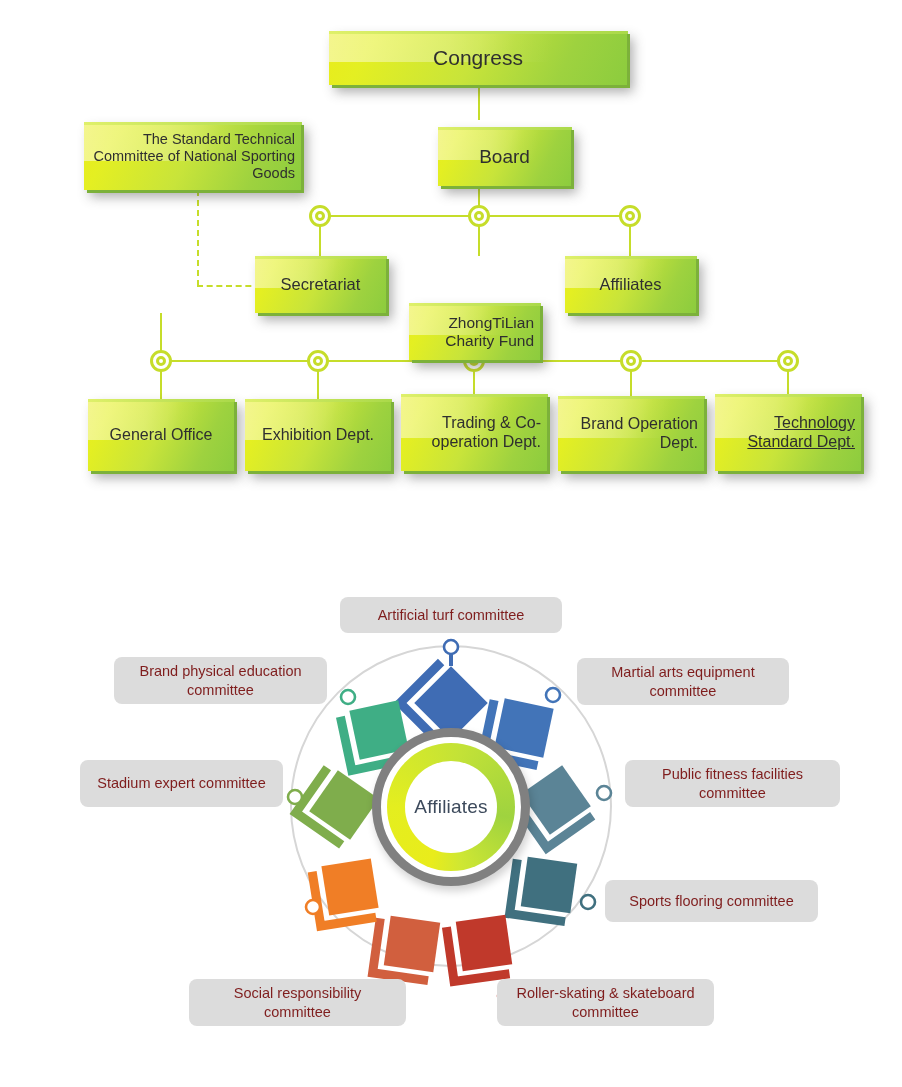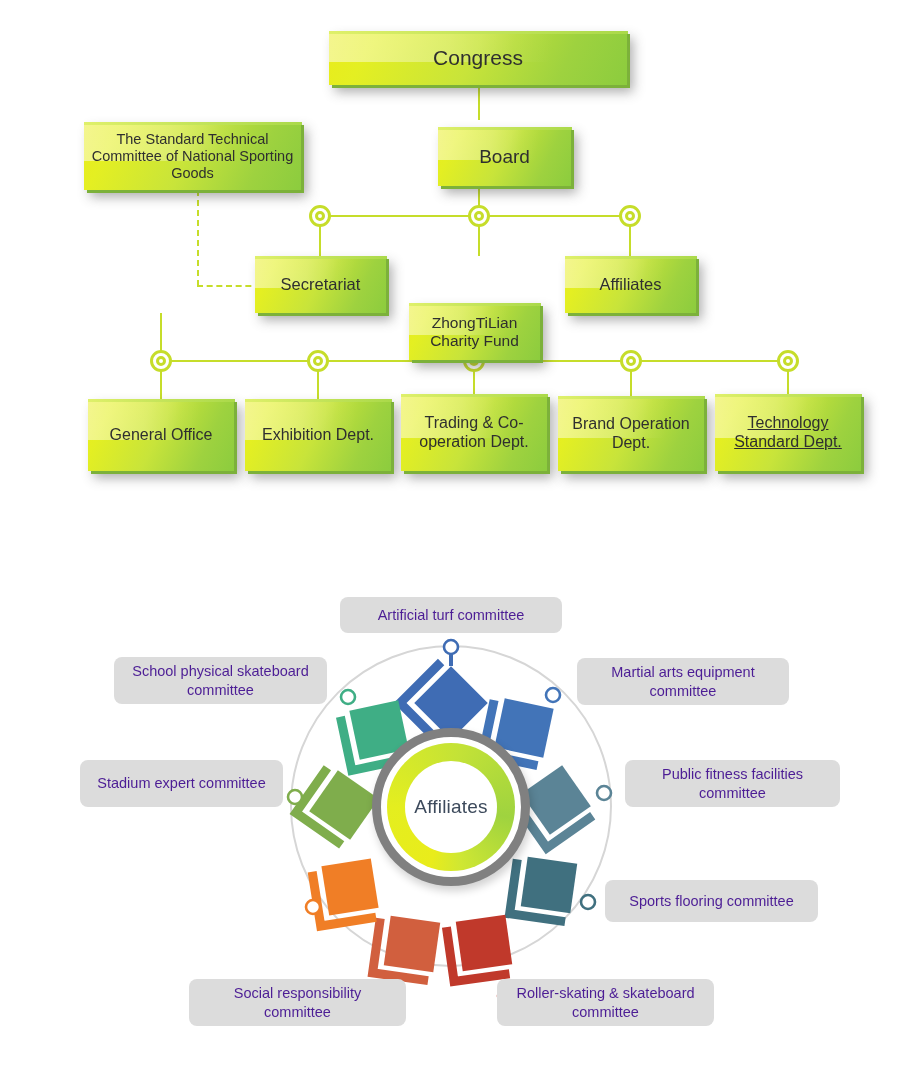--- a/index.html
+++ b/index.html
@@ -5,21 +5,21 @@
   html,body{margin:0;padding:0;background:#ffffff;}
   body{width:902px;height:1087px;position:relative;overflow:hidden;
        font-family:"Liberation Sans","DejaVu Sans",sans-serif;
        color:#3a3a3a;-webkit-font-smoothing:antialiased;}
 
   
   #org-chart{position:absolute;left:0;top:0;width:902px;height:520px;}
 
   .org-box{position:absolute;box-sizing:border-box;
            display:flex;align-items:center;justify-content:center;
-           text-align:center;line-height:1.18;color:#2f2f2f;
+           text-align:right;line-height:1.18;color:#2f2f2f;
            background:linear-gradient(115deg,#e9ec1b 0%,#e4ef22 14%,#c8e43a 48%,#9ed23f 78%,#8ccc3e 100%);
            border-top:1px solid #d8ef55;
            box-shadow: 3px 3px 0 0 #7cb13a,
                        6px 7px 11px rgba(60,60,60,.42);
            z-index:6;}
   .org-box .lbl{position:relative;z-index:3;padding:0 6px;}
   
   .org-box::before{content:"";position:absolute;left:0;top:0;right:0;height:56%;
        background:linear-gradient(100deg,rgba(255,255,255,.50) 0%,rgba(255,255,255,.28) 40%,rgba(255,255,255,.06) 62%,rgba(255,255,255,0) 75%);
        pointer-events:none;z-index:2;}
@@ -54,21 +54,21 @@
   .center-hub .inner{position:absolute;left:6px;top:6px;right:6px;bottom:6px;
       border-radius:50%;
       background:conic-gradient(from 200deg,#e9ec1b 0deg,#e4ee1f 70deg,#c3e237 170deg,#9fd33f 260deg,#cfe733 330deg,#e9ec1b 360deg);}
   .center-hub .hole{position:absolute;left:24px;top:24px;right:24px;bottom:24px;
       border-radius:50%;background:#ffffff;
       display:flex;align-items:center;justify-content:center;}
   .center-hub .hub-label{font-size:19px;color:#3d4a5c;letter-spacing:.2px;}
 
   .pill{position:absolute;box-sizing:border-box;background:#dcdcdc;
         border-radius:8px;display:flex;align-items:center;justify-content:center;
-        text-align:center;color:#4c1d95;font-size:14.5px;line-height:1.25;
+        text-align:center;color:#7f1d1d;font-size:14.5px;line-height:1.25;
         padding:7px 12px;}
 </style>
 </head>
 <body>
 
 <div id="org-chart">
 
   <div class="connector v" style="left:478px;top:85px;height:35px;"></div>
 
   <div class="connector v" style="left:478px;top:186px;height:30px;"></div>
@@ -242,15 +242,15 @@
   <div class="pill" style="left:189px;top:419px;width:217px;height:47px;">
     <span>Social responsibility committee</span>
   </div>
 
 
   <div class="pill" style="left:80px;top:200px;width:203px;height:47px;">
     <span>Stadium expert committee</span>
   </div>
 
   <div class="pill" style="left:114px;top:97px;width:213px;height:47px;">
-    <span>School physical skateboard committee</span>
+    <span>Brand physical education committee</span>
   </div>
 </div>
 
 </body></html>

